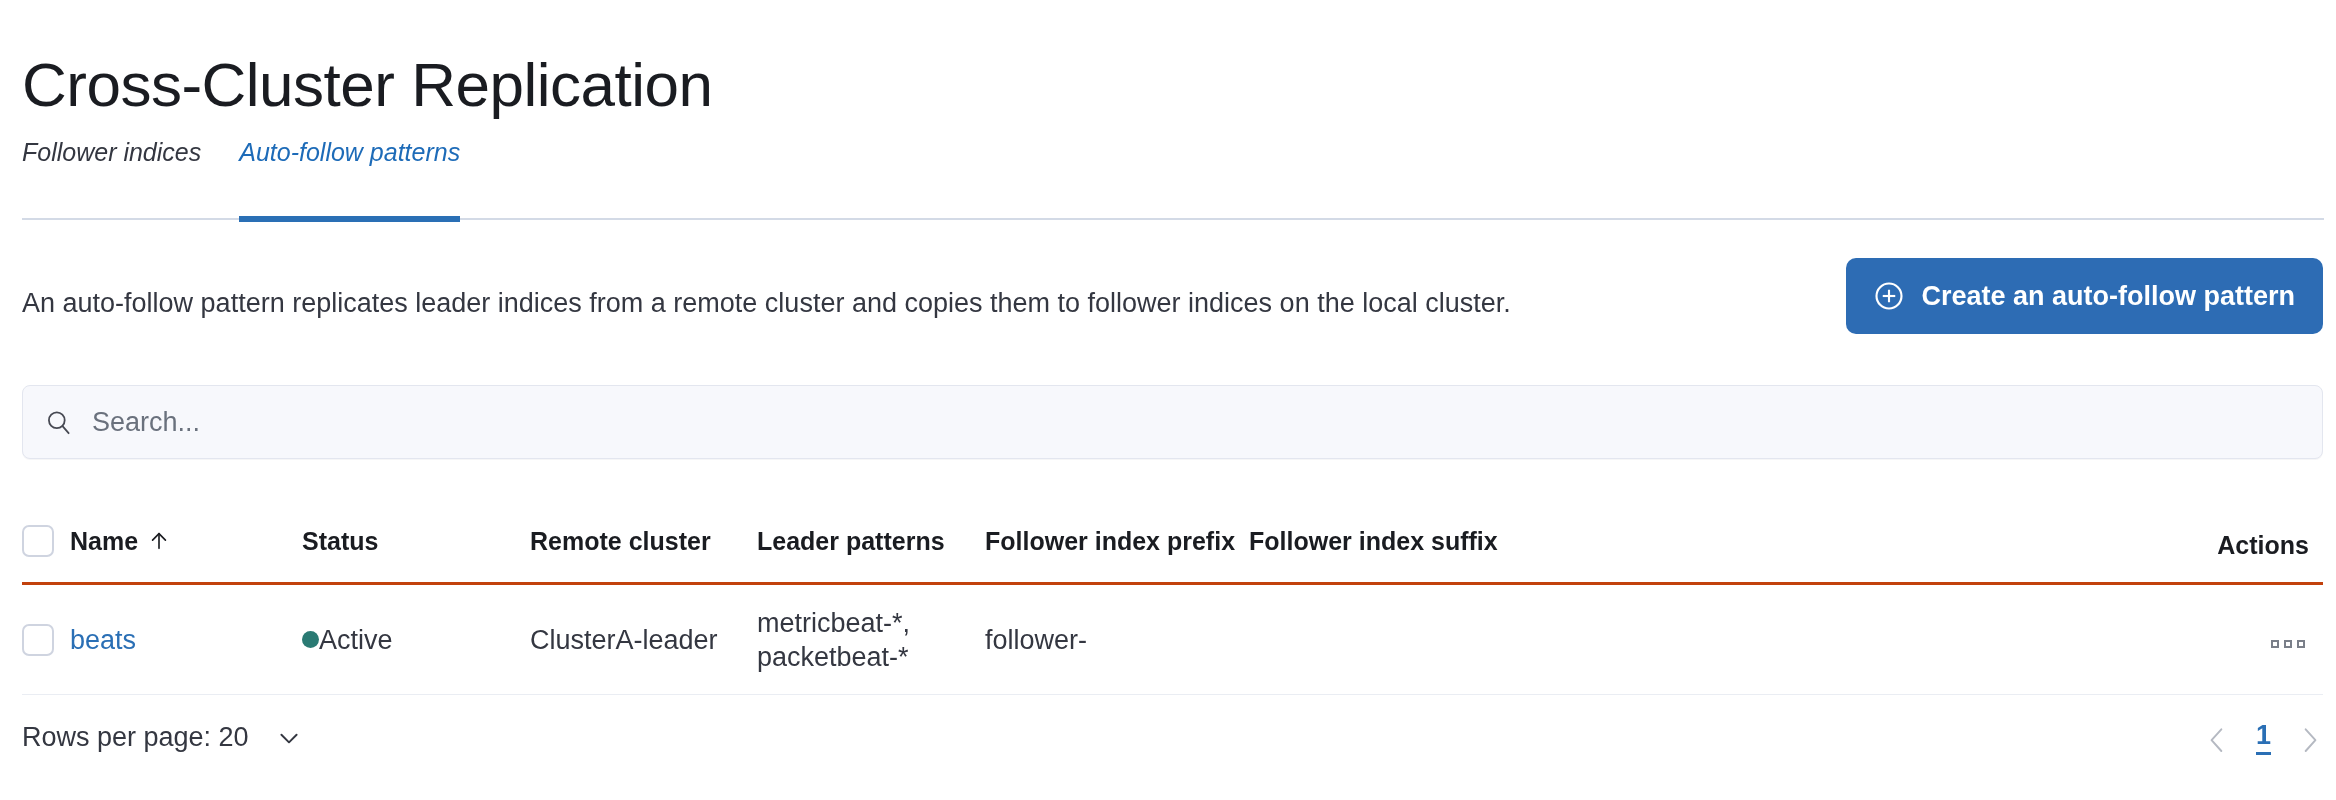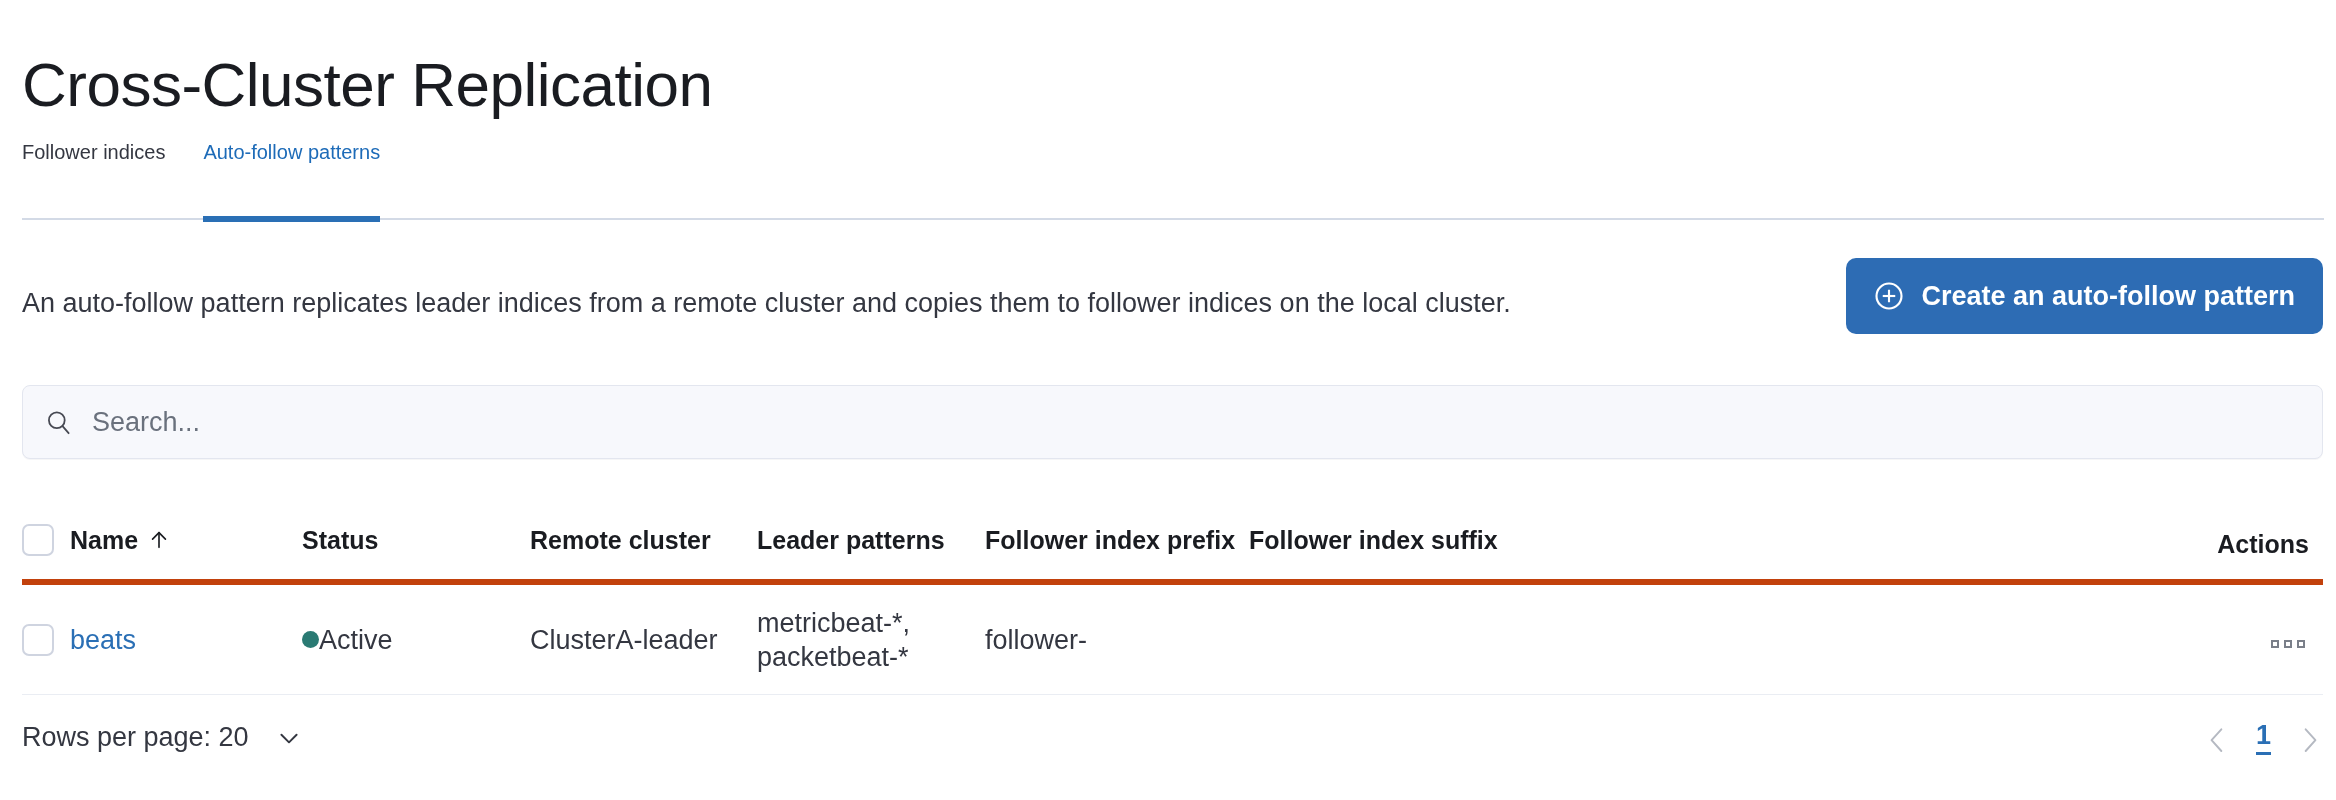--- a/index.html
+++ b/index.html
@@ -43,28 +43,29 @@
     height: 92px;
     border-bottom: 2px solid #d3dae6;
   }
   .tabs {
     display: flex;
     align-items: flex-start;
     height: 100%;
   }
   .tab {
     position: relative;
-    font-size: 20px;
+    font-size: 25px;
     line-height: 32px;
     color: #343741;
     padding: 8px 0 0 0;
     margin-right: 38px;
     height: 92px;
     cursor: pointer;
     white-space: nowrap;
+    font-style: italic;
   }
   .tab.active { color: #1d6bb8; }
   .tab.active::after {
     content: "";
     position: absolute;
     left: 0;
     right: 0;
     bottom: -2px;
     height: 6px;
     background: #2a6fb5;
@@ -144,21 +145,21 @@
     top: 500px;
     width: 2301px;
   }
   .trow {
     display: flex;
     align-items: center;
     width: 100%;
   }
   .thead {
     height: 85px;
-    border-bottom: 6px solid #c2410c;
+    border-bottom: 3px solid #c2410c;
   }
   .tbody-row {
     height: 110px;
     border-bottom: 1px solid #eaedf3;
   }
 
   .cell { padding-right: 14px; }
 
   .col-check  { flex: 0 0 48px;  display: flex; align-items: center; }
   .col-name   { flex: 0 0 232px; }

